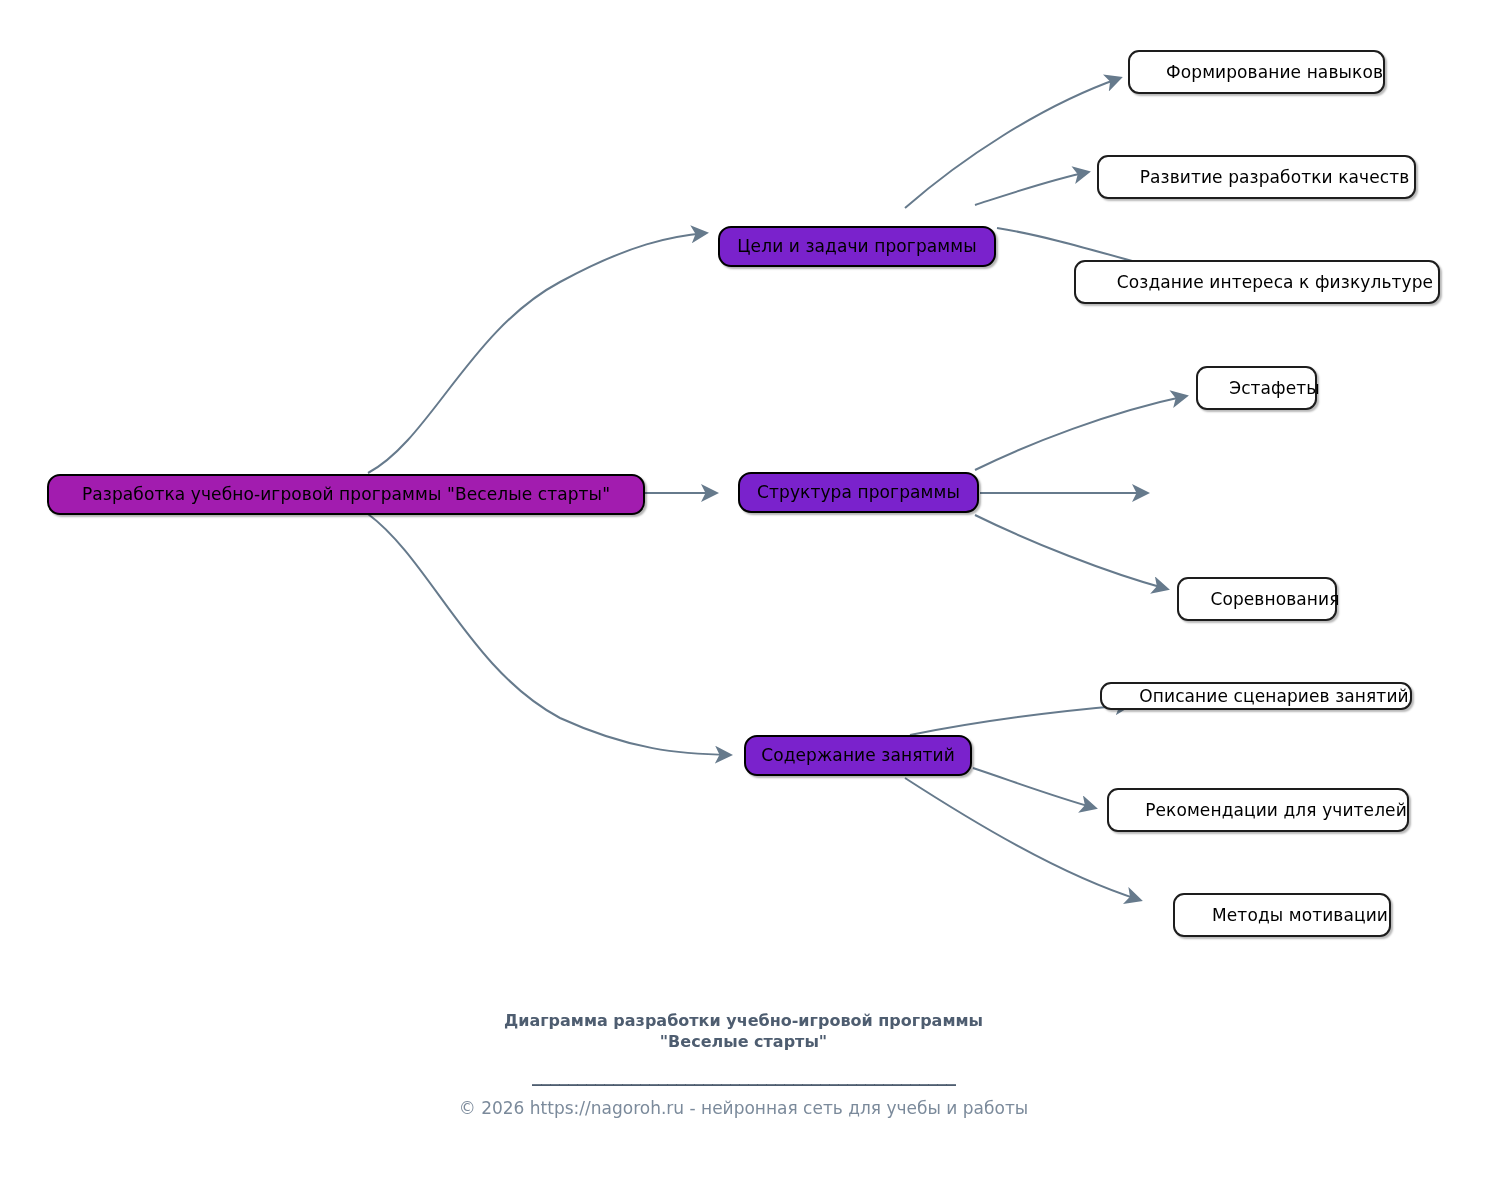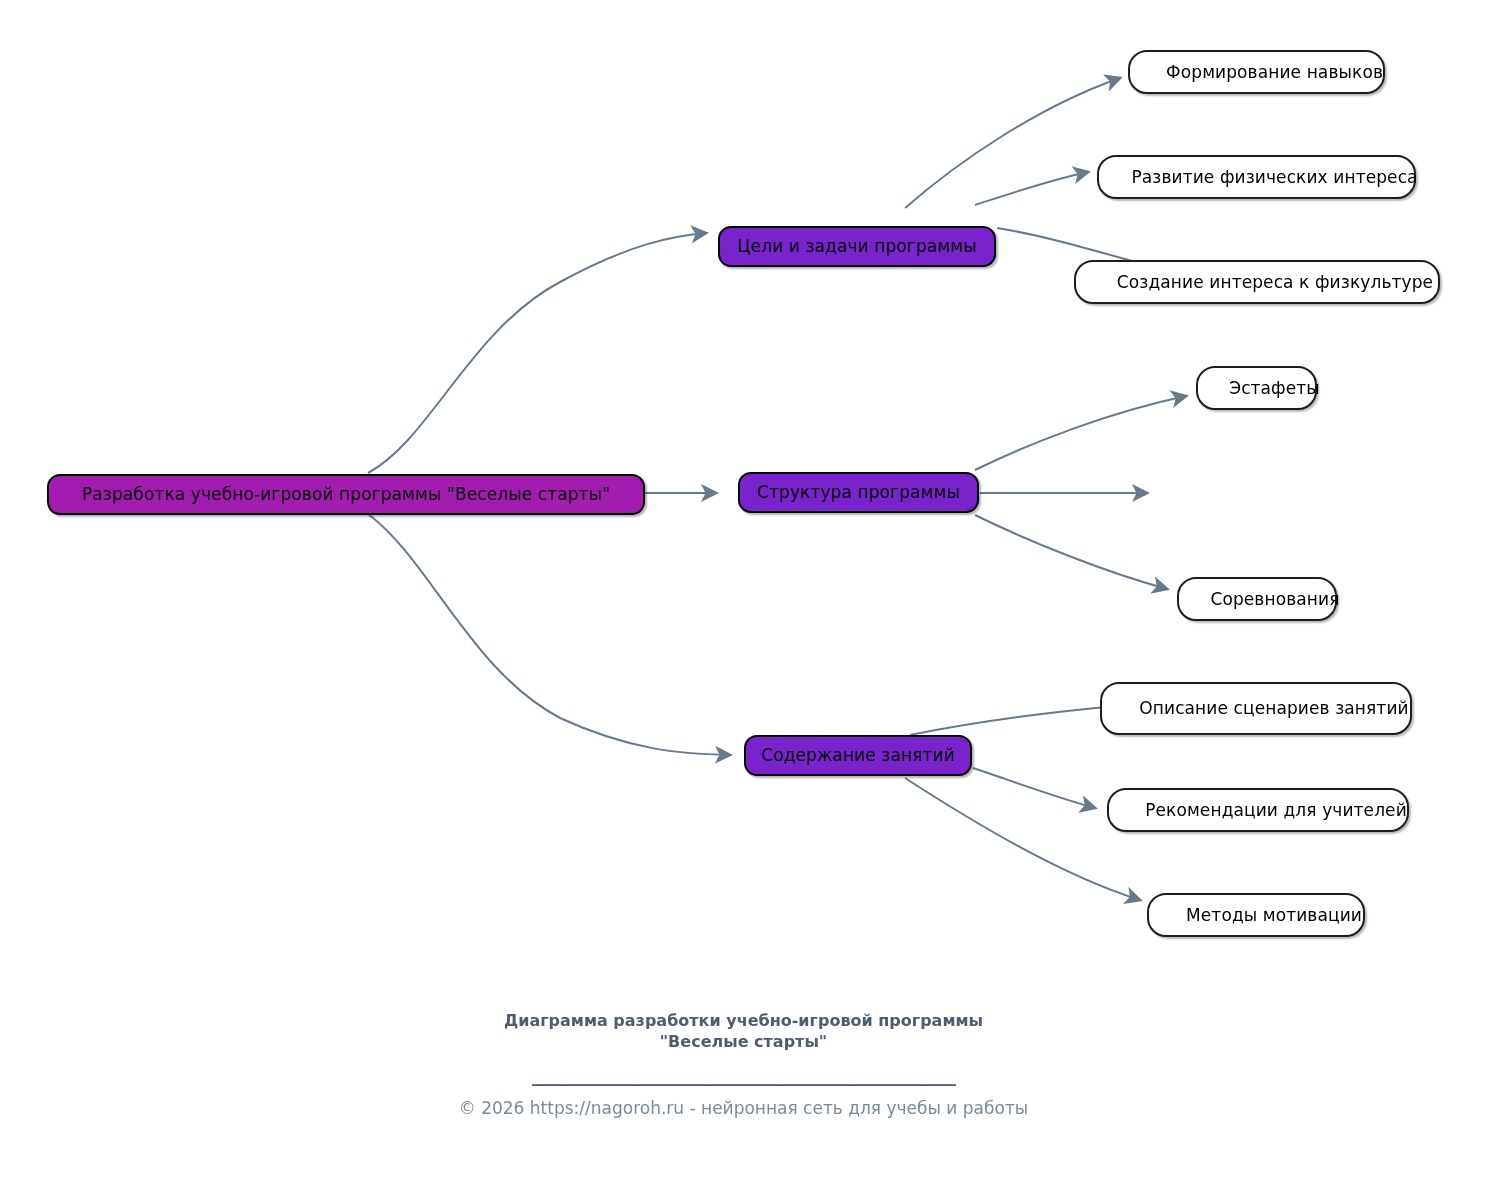--- a/index.html
+++ b/index.html
@@ -47,21 +47,21 @@
   }
   .node-branch {
     background: #7a22cc;
     border: 2px solid #000000;
     border-radius: 13px;
     box-shadow: 2px 2px 2px rgba(0,0,0,0.30);
   }
   .node-leaf {
     background: #ffffff;
     border: 2px solid #1d1d1d;
-    border-radius: 19px;
+    border-radius: 11px;
     box-shadow: 2px 2px 2px rgba(0,0,0,0.28);
     padding-left: 36px;
   }
   .footer {
     position: absolute;
     left: 0;
     width: 1487px;
     text-align: center;
   }
   .footer-title {
@@ -126,21 +126,21 @@
 
   <div class="node node-branch" style="left:718px; top:211px; width:278px; height:41px;margin-top:15px;">
     <span>Цели и задачи программы</span>
   </div>
 
   <div class="node node-leaf" style="left:1128px; top:50px; width:257px; height:44px;">
     <span>Формирование навыков</span>
   </div>
 
   <div class="node node-leaf" style="left:1097px; top:155px; width:319px; height:44px;">
-    <span>Развитие физических интереса</span>
+    <span>Развитие разработки качеств</span>
   </div>
 
   <div class="node node-leaf" style="left:1074px; top:260px; width:366px; height:44px;">
     <span>Создание интереса к физкультуре</span>
   </div>
 
   <div class="node node-branch" style="left:738px; top:472px; width:241px; height:41px;">
     <span>Структура программы</span>
   </div>
 
@@ -150,29 +150,29 @@
 
 
   <div class="node node-leaf" style="left:1177px; top:577px; width:160px; height:44px;">
     <span>Соревнования</span>
   </div>
 
   <div class="node node-branch" style="left:744px; top:735px; width:228px; height:41px;">
     <span>Содержание занятий</span>
   </div>
 
-  <div class="node node-leaf" style="left:1100px; top:682px; width:312px; height:53px;">
+  <div class="node node-leaf" style="left:1100px; top:682px; width:312px; height:28px;">
     <span>Описание сценариев занятий</span>
   </div>
 
   <div class="node node-leaf" style="left:1107px; top:788px; width:302px; height:44px;">
     <span>Рекомендации для учителей</span>
   </div>
 
-  <div class="node node-leaf" style="left:1147px; top:893px; width:218px; height:44px;">
+  <div class="node node-leaf" style="left:1173px; top:893px; width:218px; height:44px;">
     <span>Методы мотивации</span>
   </div>
 
   <div class="footer footer-title">
     <div>Диаграмма разработки учебно-игровой программы</div>
     <div>"Веселые старты"</div>
   </div>
 
   <div class="footer-rule">_______________________________________________</div>
 

